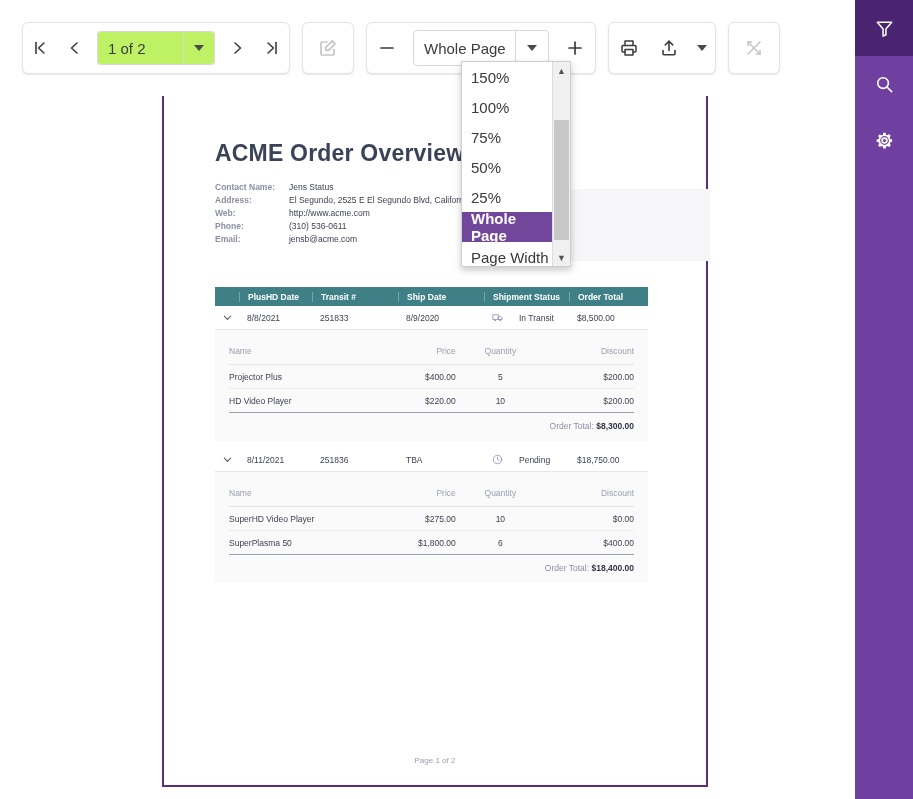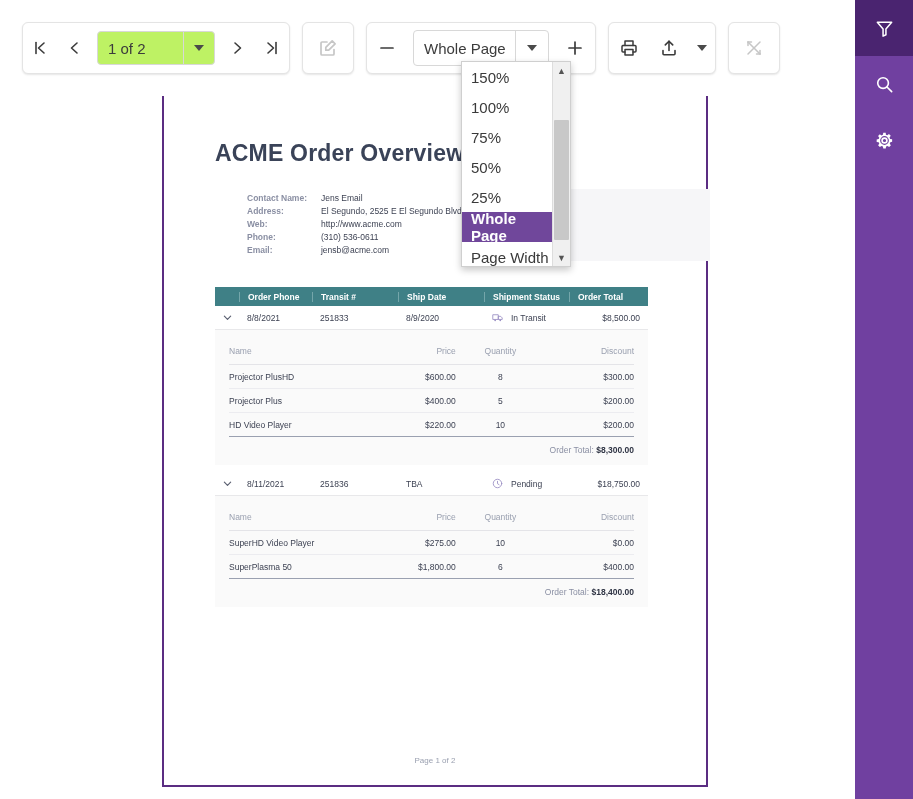--- a/index.html
+++ b/index.html
@@ -213,25 +213,24 @@
     left: 381px;
     top: 96px;
     width: 165px;
     height: 72px;
     background: #f6f6f8;
   }
 
   .contact {
     position: absolute;
     left: 51px;
-    top: 99px;
+    top: 88px;
     font-size: 8.5px;
     color: #3d4253;
     line-height: 13px;
-    margin-left: 32px;
   }
   .contact table { border-collapse: collapse; }
   .contact td { padding: 0; vertical-align: top; font-size: 8.5px; }
   .contact td.lbl {
     color: #8a8fa3;
     font-weight: bold;
     padding-right: 14px;
     white-space: nowrap;
   }
   .contact td.val { color: #3d4253; white-space: nowrap; }
@@ -264,29 +263,29 @@
   .grow {
     display: flex;
     align-items: center;
     height: 23px;
     font-size: 8.5px;
     color: #3d4253;
     border-bottom: 1px solid #e8e8ea;
     background: #fff;
   }
   .grow .c { box-sizing: border-box; padding-left: 8px; }
-  .grow .c-total { text-align: right; padding-right: 8px; }
+  .grow .c-total { text-align: left; padding-right: 8px; }
   .chev {
     width: 24px;
     display: flex; align-items: center; justify-content: center;
     color: #5a5f70;
     cursor: pointer;
     flex: none;
   }
-  .statcell { display: flex; align-items: center; gap: 8px; }
+  .statcell { display: flex; align-items: center; gap: 16px; }
   .statcell svg { flex: none; }
 
   
   .detail {
     background: #fafafa;
     padding: 16px 14px 10px 14px;
     box-sizing: border-box;
   }
   .dtable { width: 100%; border-collapse: collapse; }
   .dtable th {
@@ -474,21 +473,21 @@
 
         <div class="info-panel"></div>
 
         <div class="doc-title">ACME Order Overview</div>
 
         <div class="contact">
           <table>
             <tbody>
                 <tr>
               <td class="lbl">Contact Name:</td>
-              <td class="val">Jens Email</td>
+              <td class="val">Jens Status</td>
             </tr>
             <tr>
               <td class="lbl">Address:</td>
               <td class="val">El Segundo, 2525 E El Segundo Blvd, California</td>
             </tr>
             <tr>
               <td class="lbl">Web:</td>
               <td class="val">http://www.acme.com</td>
             </tr>
             <tr>
@@ -500,21 +499,21 @@
               <td class="val">jensb@acme.com</td>
             </tr>
           </tbody>
             </table>
         </div>
 
         <div class="grid">
 
           <div class="ghead">
             <div class="c c-exp"></div>
-            <div class="c c-date sep">Order Phone</div>
+            <div class="c c-date sep">PlusHD Date</div>
             <div class="c c-inv sep">Transit #</div>
             <div class="c c-ship sep">Ship Date</div>
             <div class="c c-stat sep">Shipment Status</div>
             <div class="c c-total sep" style="text-align:left;padding-left:8px;">Order Total</div>
           </div>
 
           <div class="grow">
             <div class="chev">
               <svg width="9" height="9" viewBox="0 0 10 10" fill="none" stroke="currentColor" stroke-width="1.3" stroke-linecap="round" stroke-linejoin="round">
                 <path d="M1.5 3.5L5 7l3.5-3.5"></path>
@@ -538,26 +537,20 @@
           </div>
 
           <div class="detail">
             <table class="dtable">
               <tbody>
                   <tr>
                 <th>Name</th>
                 <th class="r" style="width:28%">Price</th>
                 <th class="c" style="width:22%">Quantity</th>
                 <th class="r" style="width:22%">Discount</th>
-              </tr>
-              <tr>
-                <td>Projector PlusHD</td>
-                <td class="r">$600.00</td>
-                <td class="c">8</td>
-                <td class="r">$300.00</td>
               </tr>
               <tr>
                 <td>Projector Plus</td>
                 <td class="r">$400.00</td>
                 <td class="c">5</td>
                 <td class="r">$200.00</td>
               </tr>
               <tr>
                 <td>HD Video Player</td>
                 <td class="r">$220.00</td>

